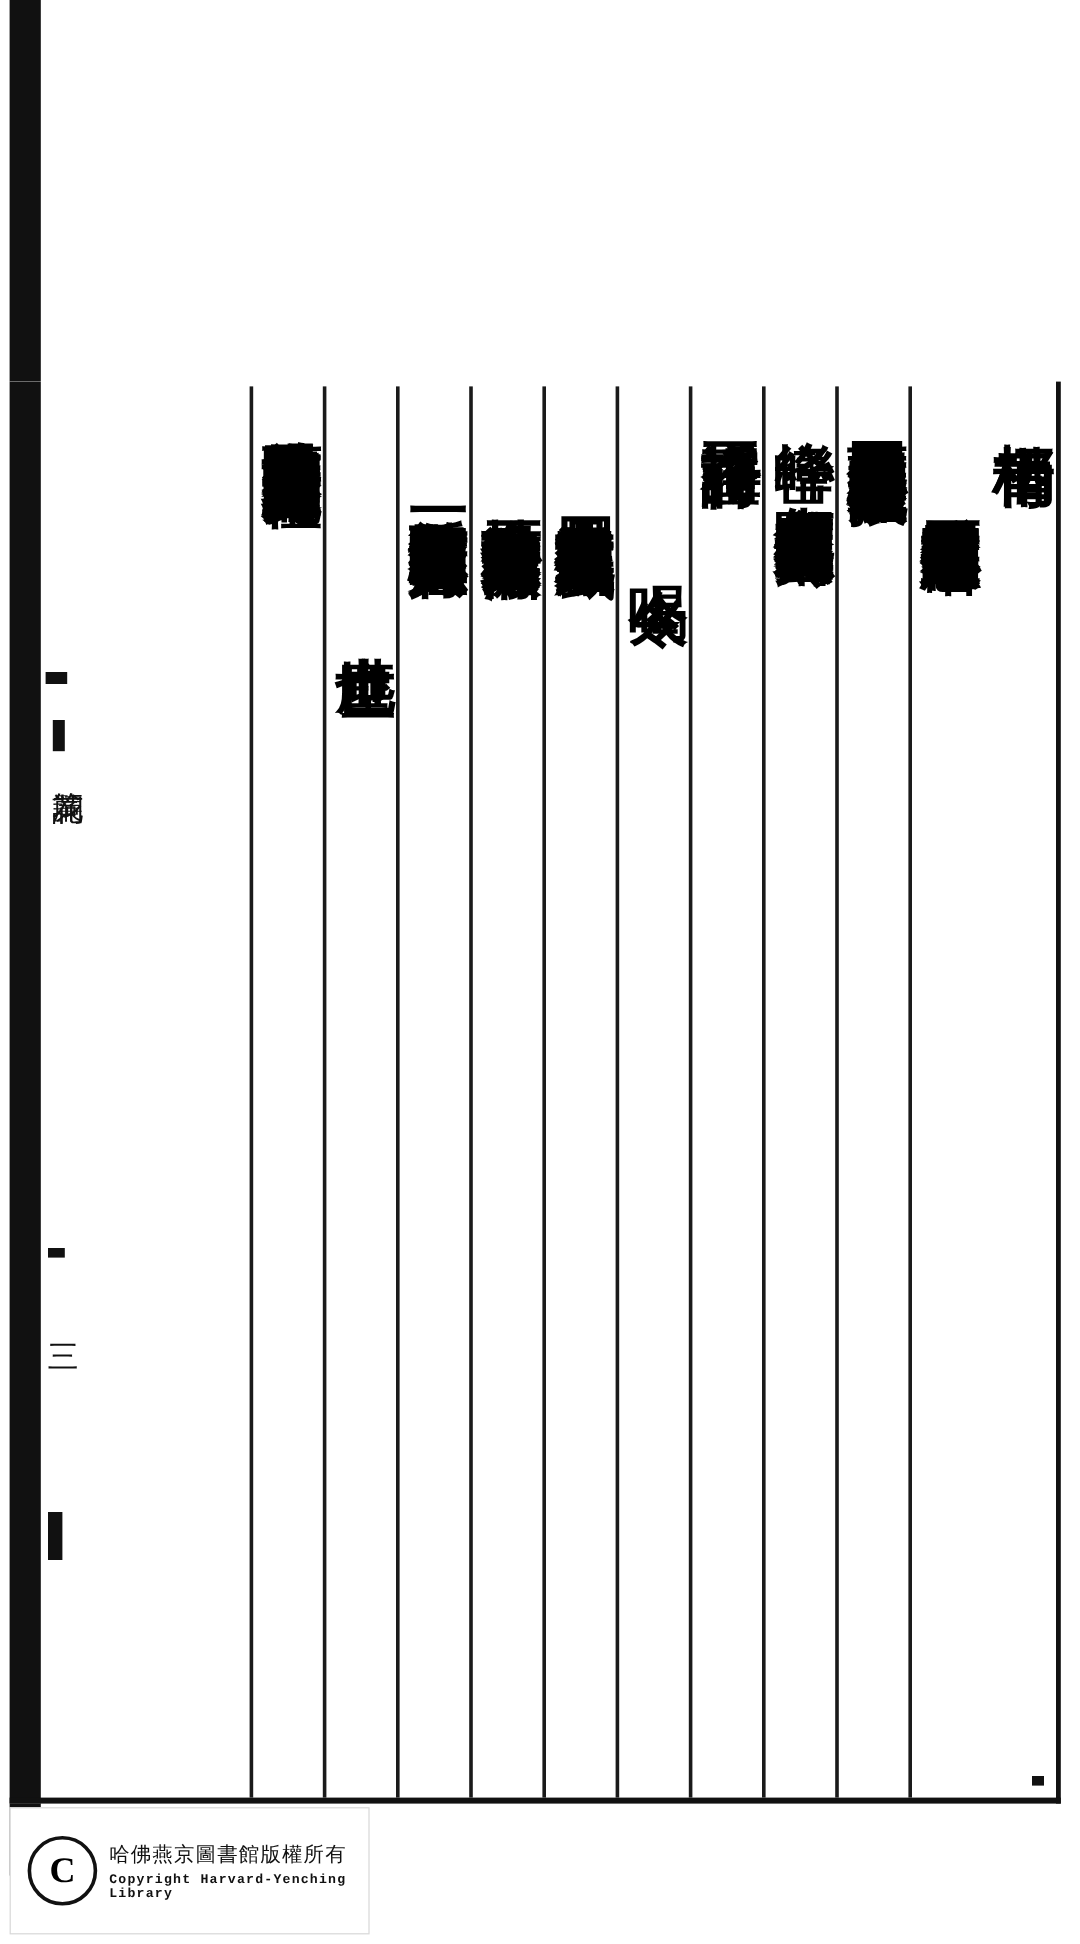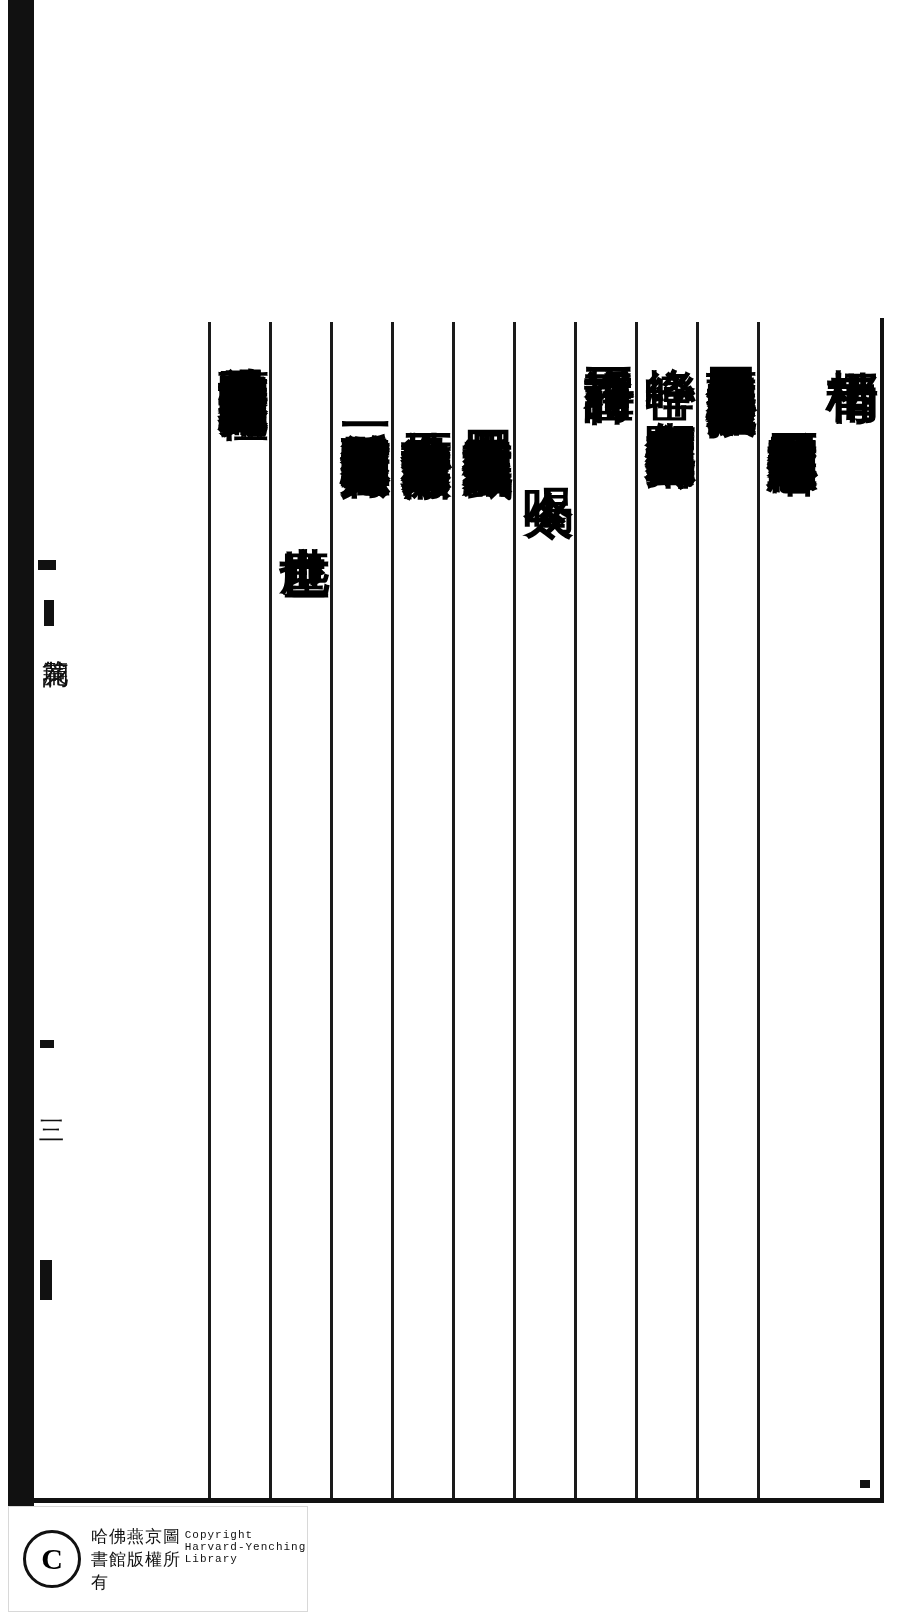--- a/index.html
+++ b/index.html
@@ -80,23 +80,23 @@
     position:absolute;left:8px;top:1506px;width:300px;height:106px;
     background:#fff;border:1px solid #d8d8d8;box-sizing:border-box;
     display:flex;align-items:center;
   }
   #stamp .cmark{
     width:52px;height:52px;border:3px solid #111;border-radius:50%;
     margin:0 10px 0 14px;display:flex;align-items:center;justify-content:center;
     font-size:30px;font-weight:700;font-family:"Liberation Serif", serif;
     flex:0 0 auto;
   }
-  #stamp .stext{display:flex;justify-content:center;}
+  #stamp .stext{display:flex;flex-direction:column;justify-content:center;}
   #stamp .cn{font-size:17px;letter-spacing:1px;color:#111;font-family:"DejaVu Serif",serif;}
-  #stamp .en{font-size:11px;letter-spacing:1px;color:#111;font-family:"Liberation Mono", monospace;margin-top:4px;}
+  #stamp .en{font-size:11px;letter-spacing:1px;color:#111;font-family:"Liberation Mono", monospace;margin-top:4px;font-weight:bold;}
   
   .speck{position:absolute;background:#111;}
 </style>
 </head>
 <body>
 
 <div id="scan">
 
   <div id="gutter-top"></div>
   <div id="gutter-bottom"></div>

